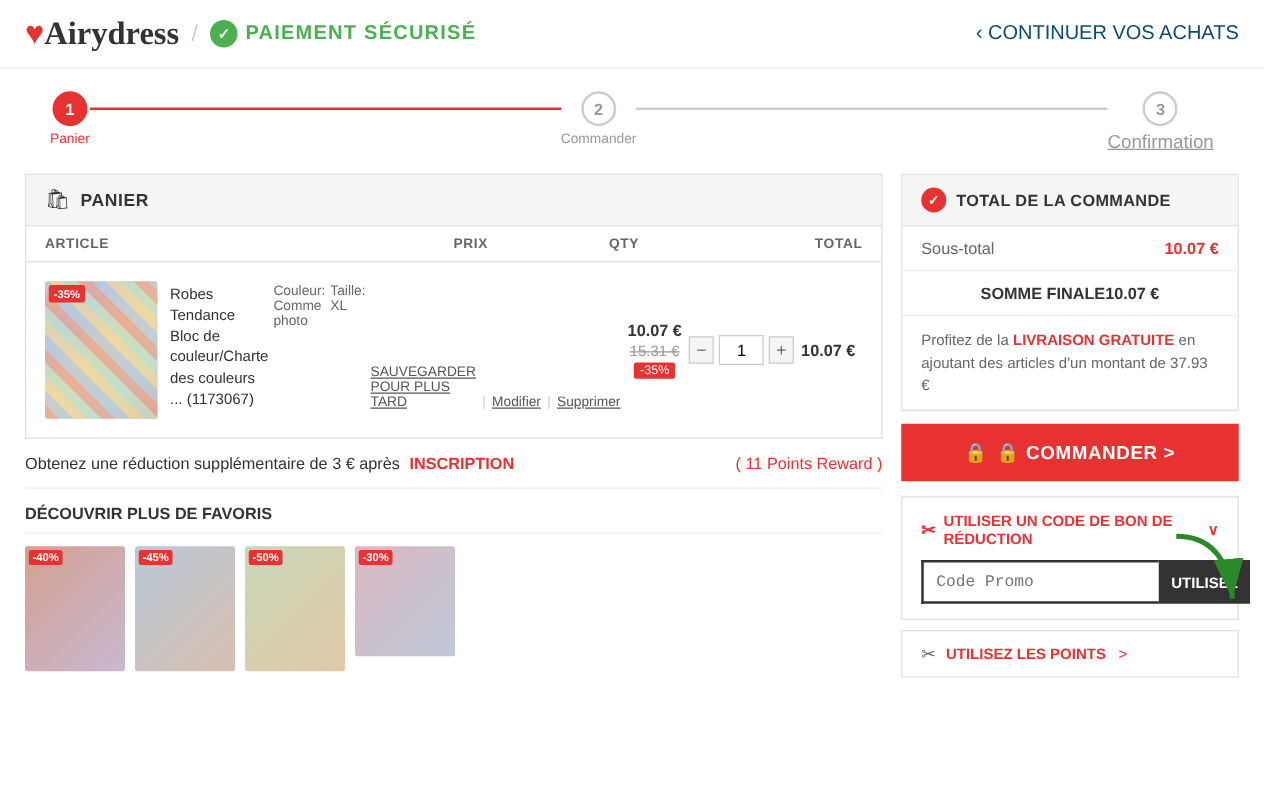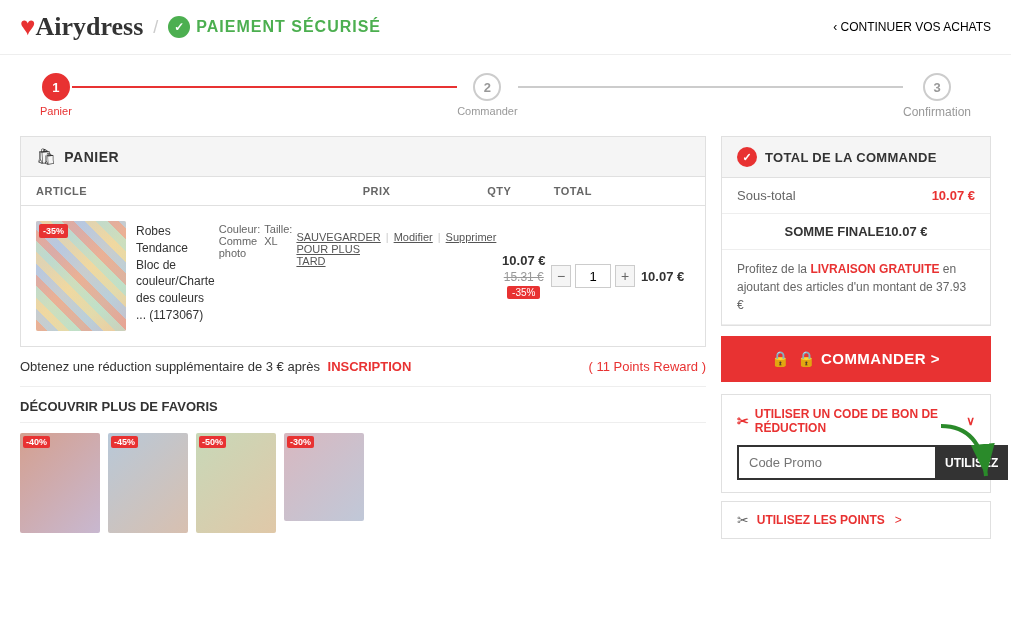--- a/index.html
+++ b/index.html
@@ -12,76 +12,76 @@
   <div style="display:flex; align-items:center; gap:10px;">
     <span style="font-size:26px; font-weight:bold; font-family:Georgia,serif; color:#333;">
       <span style="color:#e83232;">♥</span><span>Airydress</span>
     </span>
     <span style="color:#ccc; font-size:18px;">/</span>
     <div style="display:flex; align-items:center; gap:6px;">
       <div style="width:22px;height:22px;background:#4caf50;border-radius:50%;display:flex;align-items:center;justify-content:center;color:white;font-size:12px;font-weight:bold;">✓</div>
       <span style="color:#4caf50;font-weight:bold;font-size:16px;letter-spacing:1px;">PAIEMENT SÉCURISÉ</span>
     </div>
   </div>
-  <a style="color:#000000;font-size:12px;text-decoration:none;" href="#">‹ CONTINUER VOS ACHATS</a>
+  <a style="color:#0c4a6e;font-size:16px;text-decoration:none;" href="#">‹ CONTINUER VOS ACHATS</a>
 </div>
 
 <div style="padding:18px 40px 5px; display:flex; align-items:flex-start;">
 
   <div style="display:flex;flex-direction:column;align-items:center;">
     <div style="width:28px;height:28px;border-radius:50%;background:#e83232;border:2px solid #e83232;color:white;display:flex;align-items:center;justify-content:center;font-weight:bold;font-size:13px;">1</div>
     <span style="font-size:11px;color:#e83232;margin-top:4px;">Panier</span>
   </div>
 
   <div style="flex:1;height:2px;background:#e83232;margin-top:13px;"></div>
 
   <div style="display:flex;flex-direction:column;align-items:center;">
     <div style="width:28px;height:28px;border-radius:50%;background:#fff;border:2px solid #ccc;color:#999;display:flex;align-items:center;justify-content:center;font-weight:bold;font-size:13px;">2</div>
     <span style="font-size:11px;color:#999;margin-top:4px;">Commander</span>
   </div>
 
   <div style="flex:1;height:2px;background:#ccc;margin-top:13px;"></div>
 
   <div style="display:flex;flex-direction:column;align-items:center;">
     <div style="width:28px;height:28px;border-radius:50%;background:#fff;border:2px solid #ccc;color:#999;display:flex;align-items:center;justify-content:center;font-weight:bold;font-size:13px;">3</div>
-    <span style="font-size:12px;color:#999;margin-top:4px;">Confirmation</span>
+    <span style="font-size:15px;color:#999;margin-top:4px;text-decoration:underline;">Confirmation</span>
   </div>
 </div>
 
 <div style="display:flex;gap:15px;padding:12px 20px 20px;">
 
   <div style="flex:1;">
 
     <div style="background:#f5f5f5;padding:10px 15px;display:flex;align-items:center;gap:8px;border:1px solid #e0e0e0;">
       <span style="font-size:16px;">🛍</span>
       <span style="font-weight:bold;font-size:14px;color:#333;letter-spacing:0.5px;">PANIER</span>
     </div>
 
     <div style="border:1px solid #e0e0e0;border-top:none;">
 
       <div style="display:grid;grid-template-columns:2fr 1fr 0.8fr 1fr;padding:8px 15px;border-bottom:1px solid #e0e0e0;">
         <span style="font-size:11px;color:#666;font-weight:bold;letter-spacing:0.5px;">ARTICLE</span>
         <span style="font-size:11px;color:#666;font-weight:bold;letter-spacing:0.5px;text-align:center;">PRIX</span>
         <span style="font-size:11px;color:#666;font-weight:bold;letter-spacing:0.5px;text-align:center;">QTY</span>
-        <span style="font-size:11px;color:#666;font-weight:bold;letter-spacing:0.5px;text-align:left;">TOTAL</span>
+        <span style="font-size:11px;color:#666;font-weight:bold;letter-spacing:0.5px;text-align:right;">TOTAL</span>
       </div>
 
       <div style="display:grid;grid-template-columns:2fr 1fr 0.8fr 1fr;padding:15px;align-items:center;">
 
         <div style="display:flex;gap:10px;align-items:flex-start;">
           <div style="width:90px;height:110px;border-radius:2px;position:relative;flex-shrink:0;overflow:hidden;background: linear-gradient(135deg, #e8c0a8 0%, #b8c8e0 25%, #f0d8a0 50%, #c0e0c8 75%, #e8a898 100%);">
 
             <div style="position:absolute;inset:0;background:repeating-linear-gradient(45deg, rgba(232,160,144,0.7) 0px, rgba(232,160,144,0.7) 8px, rgba(184,200,224,0.7) 8px, rgba(184,200,224,0.7) 16px, rgba(240,216,160,0.7) 16px, rgba(240,216,160,0.7) 24px, rgba(192,224,200,0.7) 24px, rgba(192,224,200,0.7) 32px);"></div>
             <div style="position:absolute;top:3px;left:3px;background:#e83232;color:white;font-size:9px;font-weight:bold;padding:2px 4px;border-radius:2px;">-35%</div>
           </div>
           <div style="display:flex;flex-direction:row;gap:4px;padding-top:2px;">
             <span style="font-size:12px;color:#333;line-height:1.4;">Robes Tendance Bloc de couleur/Charte des couleurs ... (1173067)</span>
             <span style="font-size:11px;color:#666;">Couleur: Comme photo</span>
             <span style="font-size:11px;color:#666;">Taille: XL</span>
-            <div style="display:flex;gap:5px;margin-top:8px;align-items:flex-start;font-size:11px;">
+            <div style="display:flex;gap:5px;margin-top:8px;align-items:flex-end;font-size:11px;">
               <a style="color:#555;text-decoration:underline;cursor:pointer;" href="#">SAUVEGARDER POUR PLUS TARD</a>
               <span style="color:#ccc;">|</span>
               <a style="color:#555;text-decoration:underline;cursor:pointer;" href="#">Modifier</a>
               <span style="color:#ccc;">|</span>
               <a style="color:#555;text-decoration:underline;cursor:pointer;" href="#">Supprimer</a>
             </div>
           </div>
         </div>
 
         <div style="text-align:center;display:flex;flex-direction:column;align-items:center;gap:2px;">
@@ -165,21 +165,21 @@
       </svg>
     </div>
 
     <div style="border:1px solid #e0e0e0;padding:12px 15px;margin-bottom:8px;">
       <div style="display:flex;align-items:center;gap:6px;color:#e83232;font-size:12px;font-weight:bold;cursor:pointer;margin-bottom:10px;">
         <span style="font-size:14px;">✂</span>
         <span>UTILISER UN CODE DE BON DE RÉDUCTION</span>
         <span style="margin-left:2px;">∨</span>
       </div>
       <div style="display:flex;gap:0;">
-        <input type="text" style="flex: 1 1 0%; padding: 8px 10px; border-top: 2px solid rgb(51, 51, 51); border-bottom: 2px solid rgb(51, 51, 51); border-left: 2px solid rgb(51, 51, 51); border-image: initial; font-size: 13px; outline: none; border-right: none;" placeholder="Code Promo">
+        <input type="text" style="flex: 1 1 0%; padding: 8px 10px; border-top: 2px solid rgb(51, 51, 51); border-bottom: 2px solid rgb(51, 51, 51); border-left: 2px solid rgb(51, 51, 51); border-image: initial; font-size: 13px; outline: none; border-right: none; font-family: Liberation Mono, monospace;" placeholder="Code Promo">
         <button style="background:#333;color:white;border:none;padding:8px 10px;font-size:12px;font-weight:bold;cursor:pointer;">UTILISEZ</button>
       </div>
     </div>
 
     <div style="border:1px solid #e0e0e0;padding:10px 15px;display:flex;align-items:center;gap:8px;cursor:pointer;">
       <span style="font-size:14px;color:#666;">✂</span>
       <span style="color:#e83232;font-size:12px;font-weight:bold;">UTILISEZ LES POINTS</span>
       <span style="color:#e83232;font-size:12px;margin-left:2px;">&gt;</span>
     </div>
 

